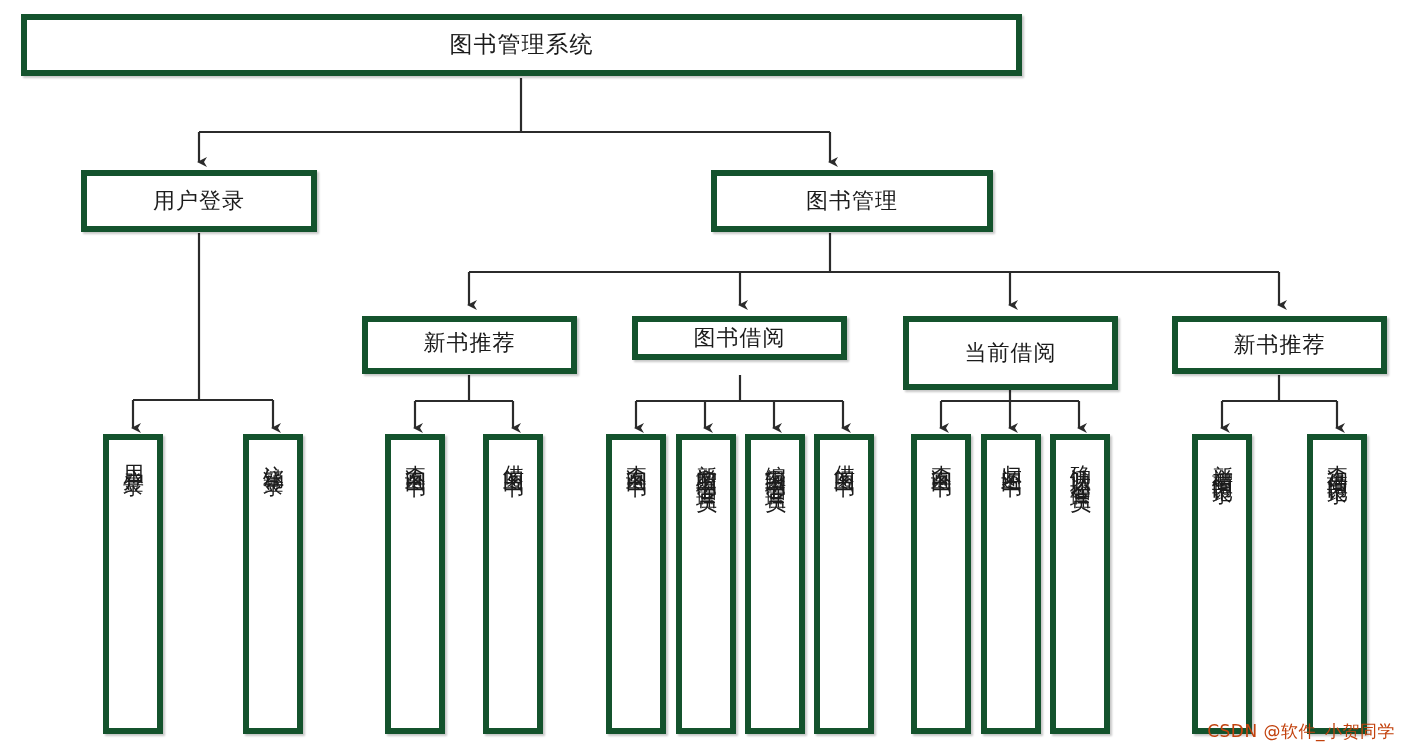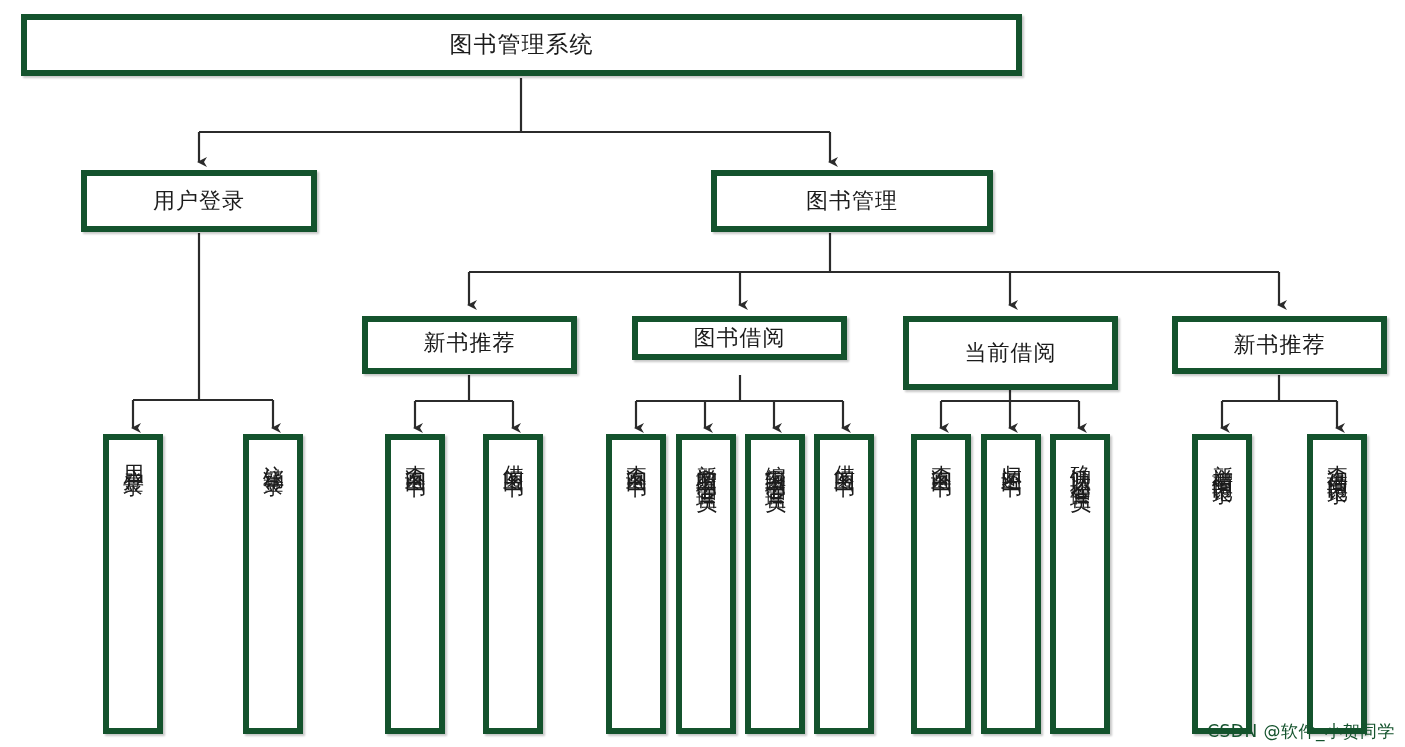--- a/index.html
+++ b/index.html
@@ -62,21 +62,21 @@
   }
   .node .htext {
     white-space: nowrap;
   }
   
   #watermark {
     position: absolute;
     right: 10px;
     bottom: 4px;
     font-size: 17px;
-    color: #14532d;
+    color: #c2410c;
     white-space: nowrap;
     letter-spacing: 0.5px;
     font-family: "DejaVu Sans", "Liberation Sans", sans-serif;
   }
 </style>
 </head>
 <body>
 
 <div id="canvas">
 

